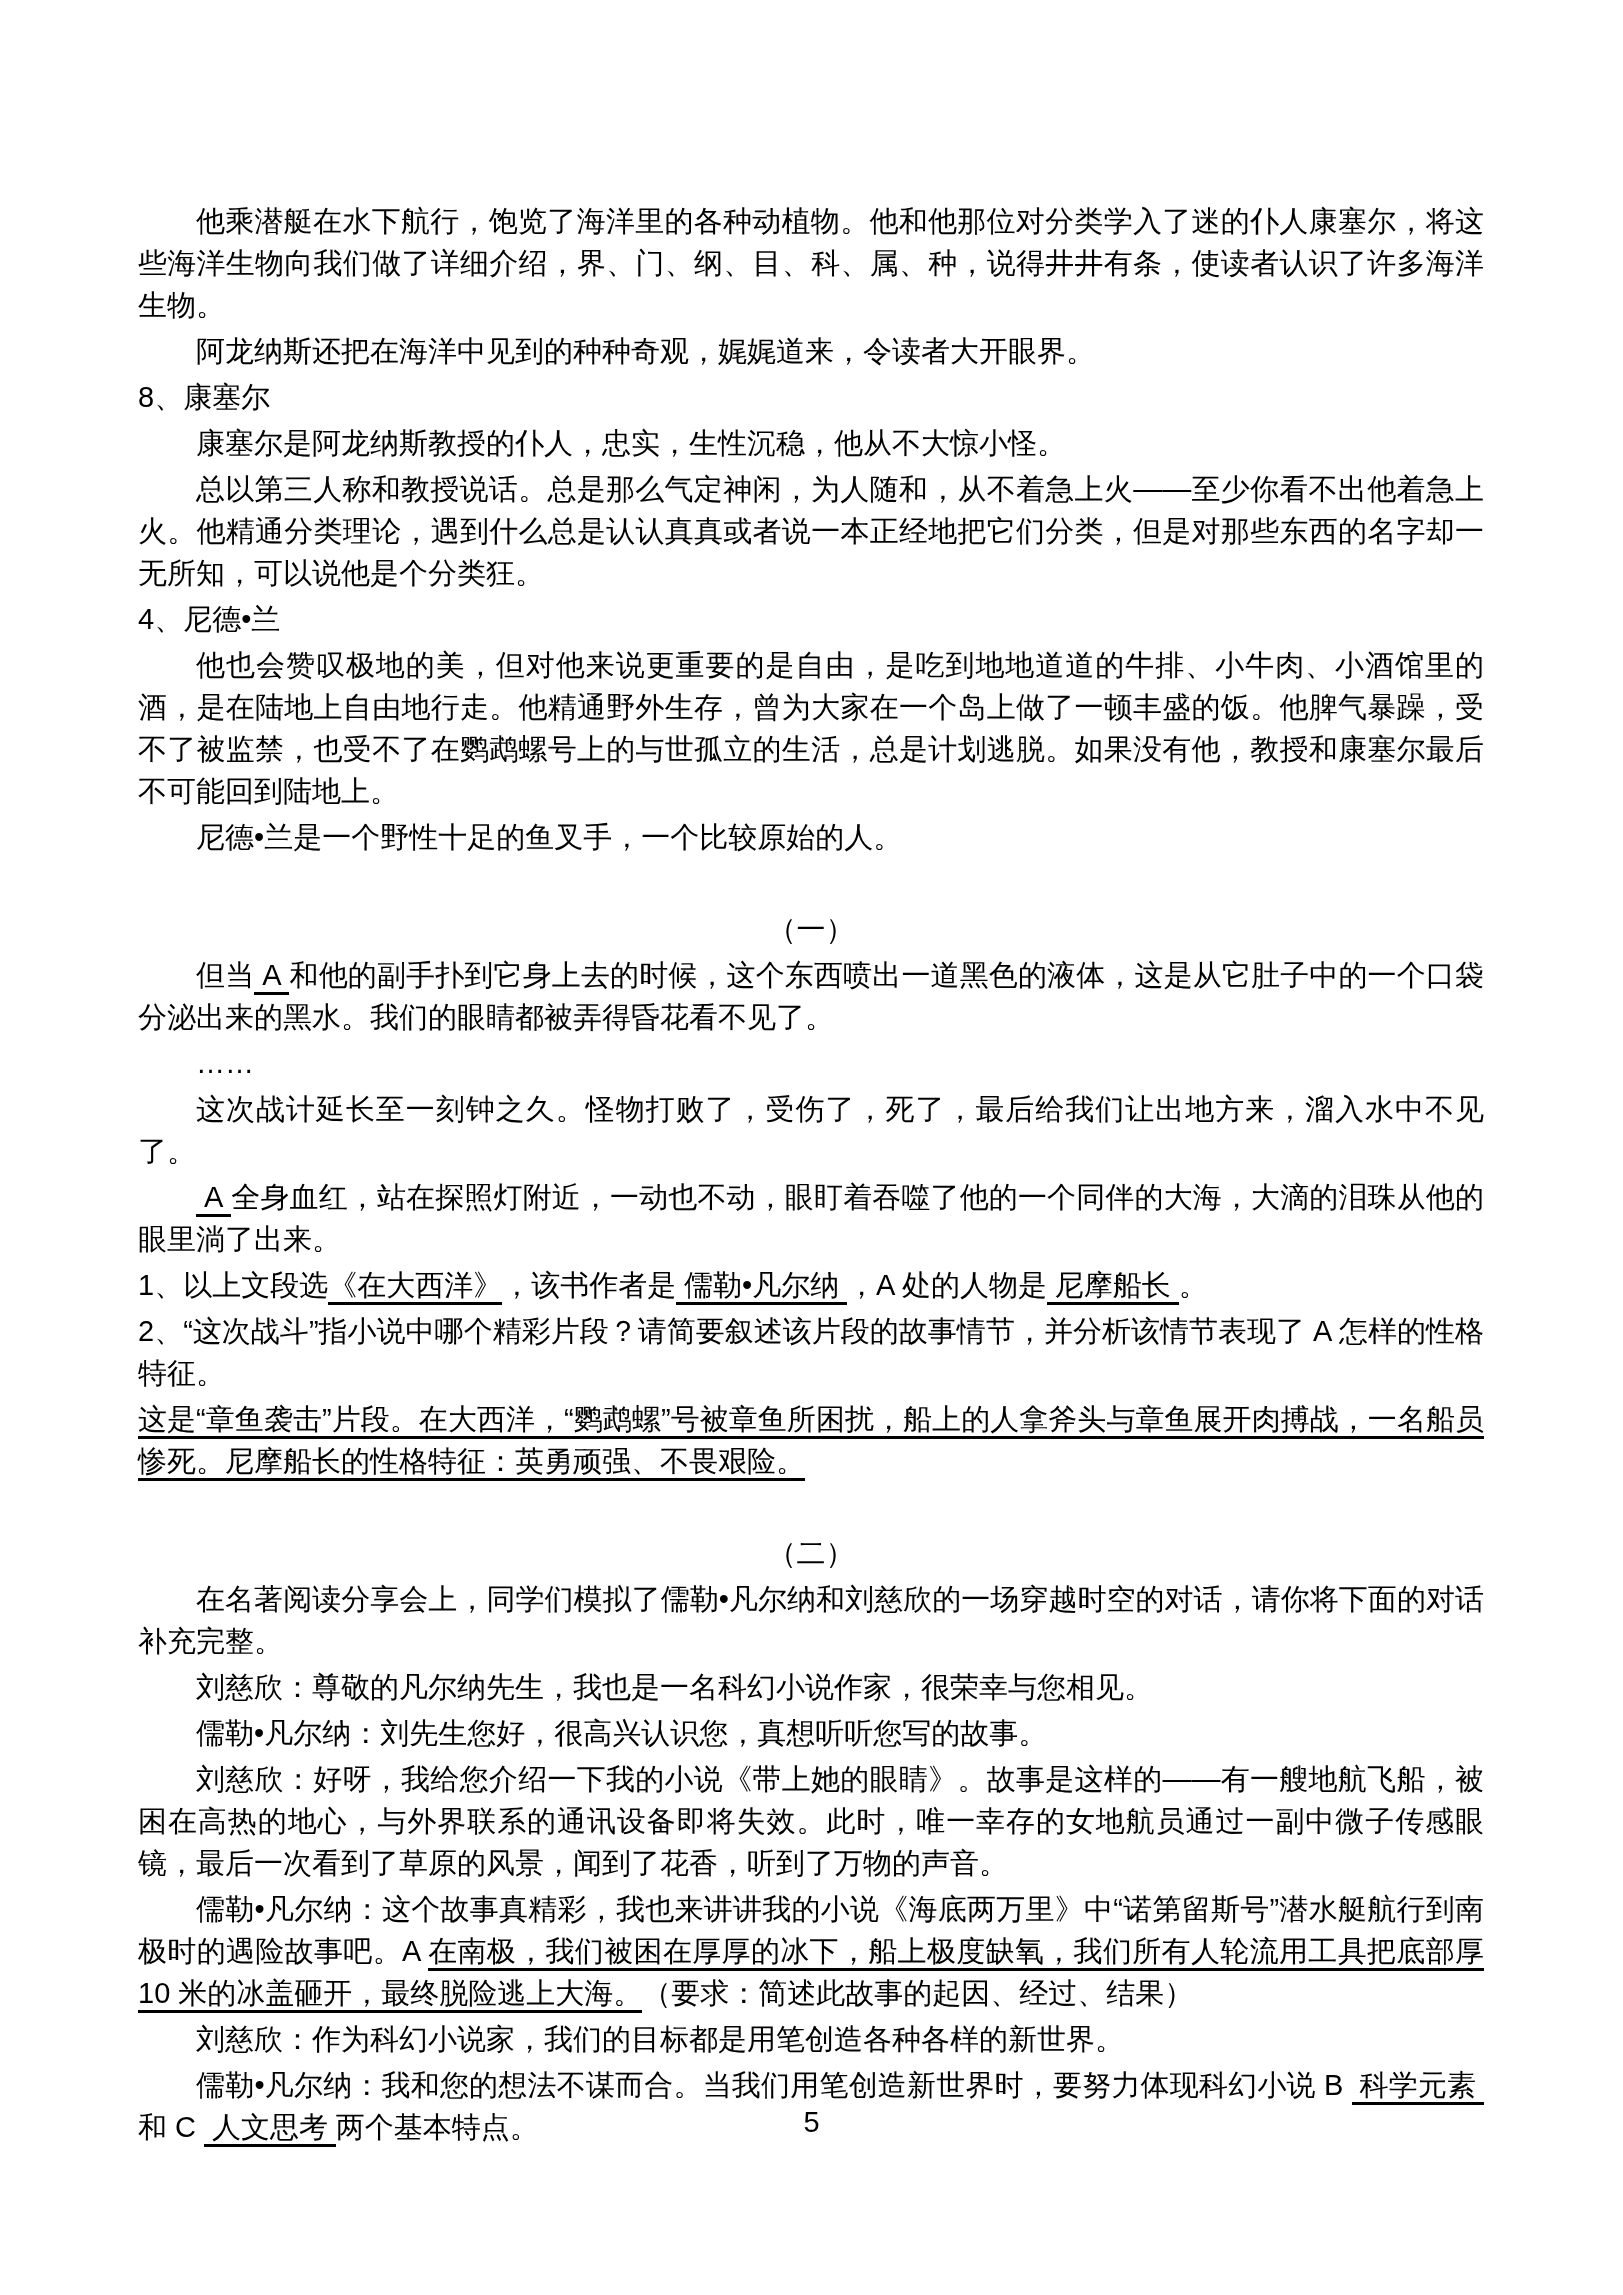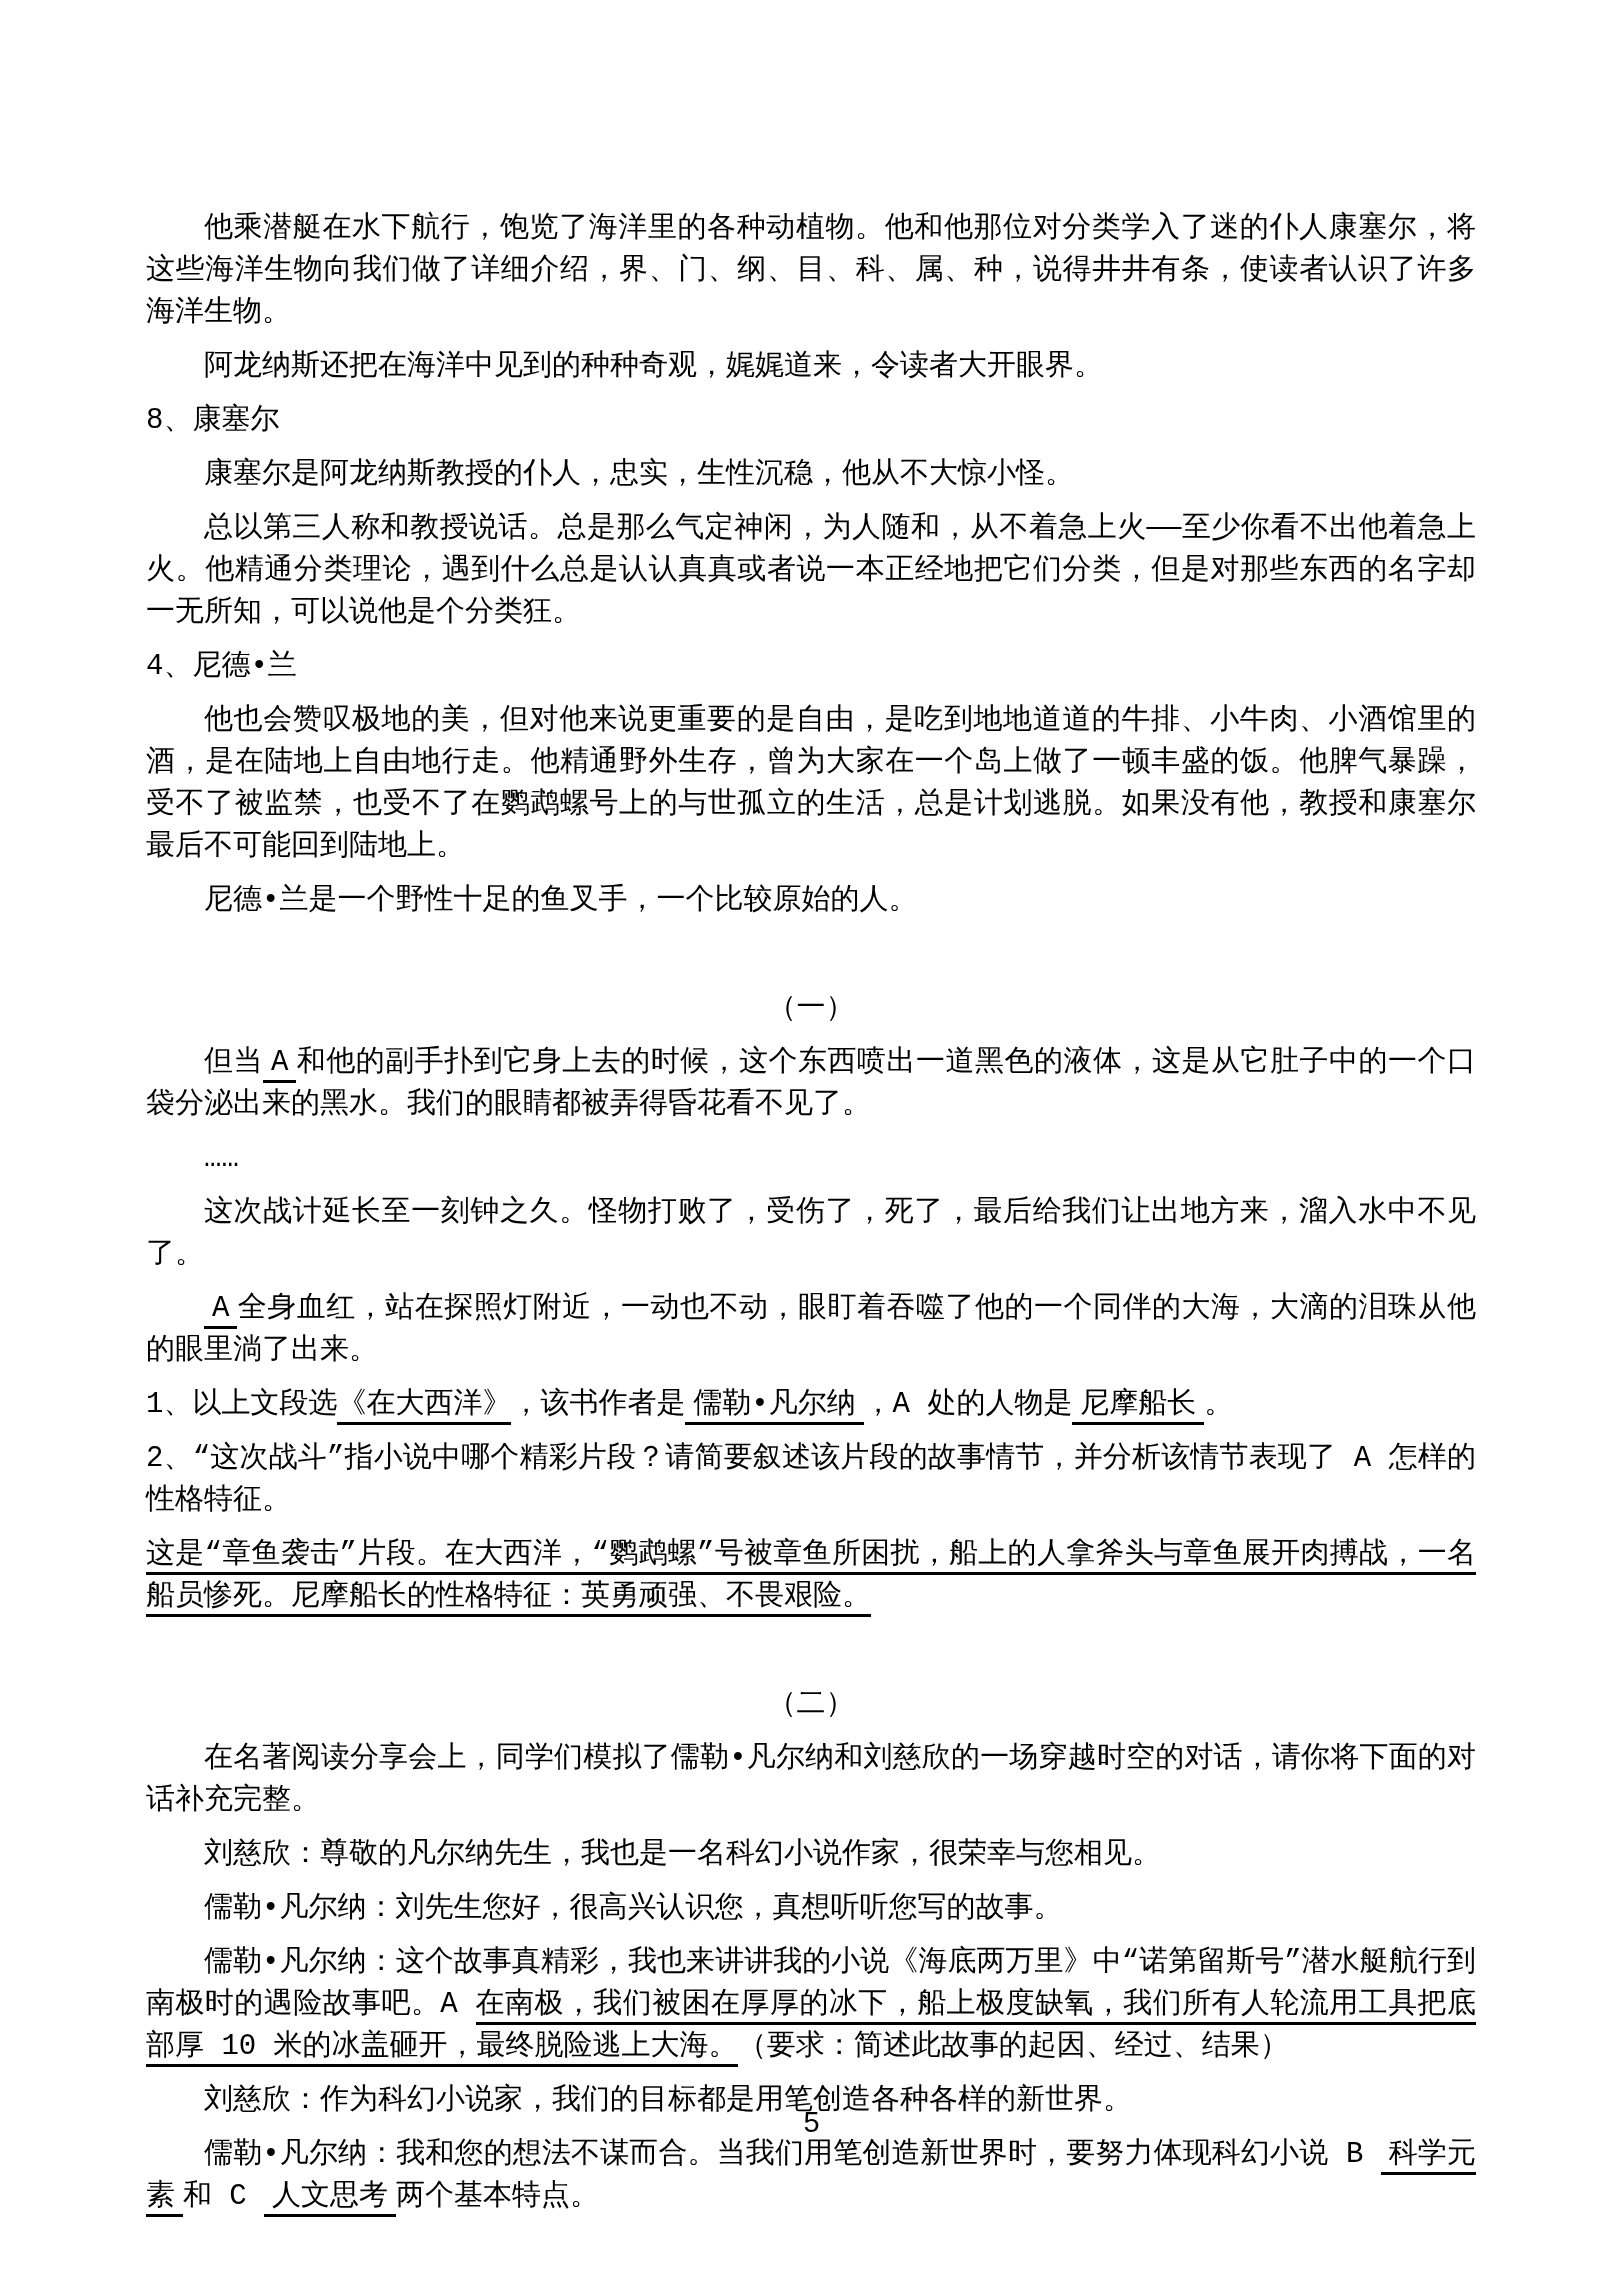--- a/index.html
+++ b/index.html
@@ -13,21 +13,21 @@
   }
   .content {
     position: absolute;
     left: 134px;
     top: 196px;
     width: 1354px;
     font-size: 29px;
     line-height: 42px;
     text-align: justify;
   }
-  .para { margin: 12px; padding: 0; font-family: Liberation Mono, monospace; }
+  .para { margin: 4px; padding: 0; }
   .indent { text-indent: 2em; }
   .flush  { text-indent: 0; }
   .center { text-align: center; text-indent: 0; }
   .blank  { height: 42px; }
   .u {
     border-bottom: 3.3px solid #000;
     padding-bottom: 1.3px;
   }
   .pad {
     padding-left: 7.9px;
@@ -63,19 +63,20 @@
     <p class="para indent"><span class="">这次战计延长至一刻钟之久。怪物打败了，受伤了，死了，最后给我们让出地方来，溜入水中不见了。</span></p>
     <p class="para indent"><span class="u pad">A</span><span class="">全身血红，站在探照灯附近，一动也不动，眼盯着吞噬了他的一个同伴的大海，大滴的泪珠从他的眼里淌了出来。</span></p>
     <p class="para flush"><span class="">1、以上文段选</span><span class="u">《在大西洋》</span><span class="">，该书作者是</span><span class="u pad">儒勒•凡尔纳</span><span class="">，A 处的人物是</span><span class="u pad">尼摩船长</span><span class="">。</span></p>
     <p class="para flush"><span class="">2、“这次战斗”指小说中哪个精彩片段？请简要叙述该片段的故事情节，并分析该情节表现了 A 怎样的性格特征。</span></p>
     <p class="para flush"><span class="u">这是“章鱼袭击”片段。在大西洋，“鹦鹉螺”号被章鱼所困扰，船上的人拿斧头与章鱼展开肉搏战，一名船员惨死。尼摩船长的性格特征：英勇顽强、不畏艰险。</span></p>
     <p class="para blank"></p>
     <p class="para center"><span class="">（二）</span></p>
     <p class="para indent"><span class="">在名著阅读分享会上，同学们模拟了儒勒•凡尔纳和刘慈欣的一场穿越时空的对话，请你将下面的对话补充完整。</span></p>
     <p class="para indent"><span class="">刘慈欣：尊敬的凡尔纳先生，我也是一名科幻小说作家，很荣幸与您相见。</span></p>
     <p class="para indent"><span class="">儒勒•凡尔纳：刘先生您好，很高兴认识您，真想听听您写的故事。</span></p>
+    <p class="para indent"><span class="">刘慈欣：好呀，我给您介绍一下我的小说《带上她的眼睛》。故事是这样的——有一艘地航飞船，被困在高热的地心，与外界联系的通讯设备即将失效。此时，唯一幸存的女地航员通过一副中微子传感眼镜，最后一次看到了草原的风景，闻到了花香，听到了万物的声音。</span></p>
     <p class="para indent"><span class="">儒勒•凡尔纳：这个故事真精彩，我也来讲讲我的小说《海底两万里》中“诺第留斯号”潜水艇航行到南极时的遇险故事吧。A </span><span class="u">在南极，我们被困在厚厚的冰下，船上极度缺氧，我们所有人轮流用工具把底部厚 10 米的冰盖砸开，最终脱险逃上大海。</span><span class="">（要求：简述此故事的起因、经过、结果）</span></p>
     <p class="para indent"><span class="">刘慈欣：作为科幻小说家，我们的目标都是用笔创造各种各样的新世界。</span></p>
     <p class="para indent"><span class="">儒勒•凡尔纳：我和您的想法不谋而合。当我们用笔创造新世界时，要努力体现科幻小说 B </span><span class="u pad">科学元素</span><span class="">和 C </span><span class="u pad">人文思考</span><span class="">两个基本特点。</span></p>
   </div>
 
 <div class="page-number">5</div>
 
 
 </body></html>

